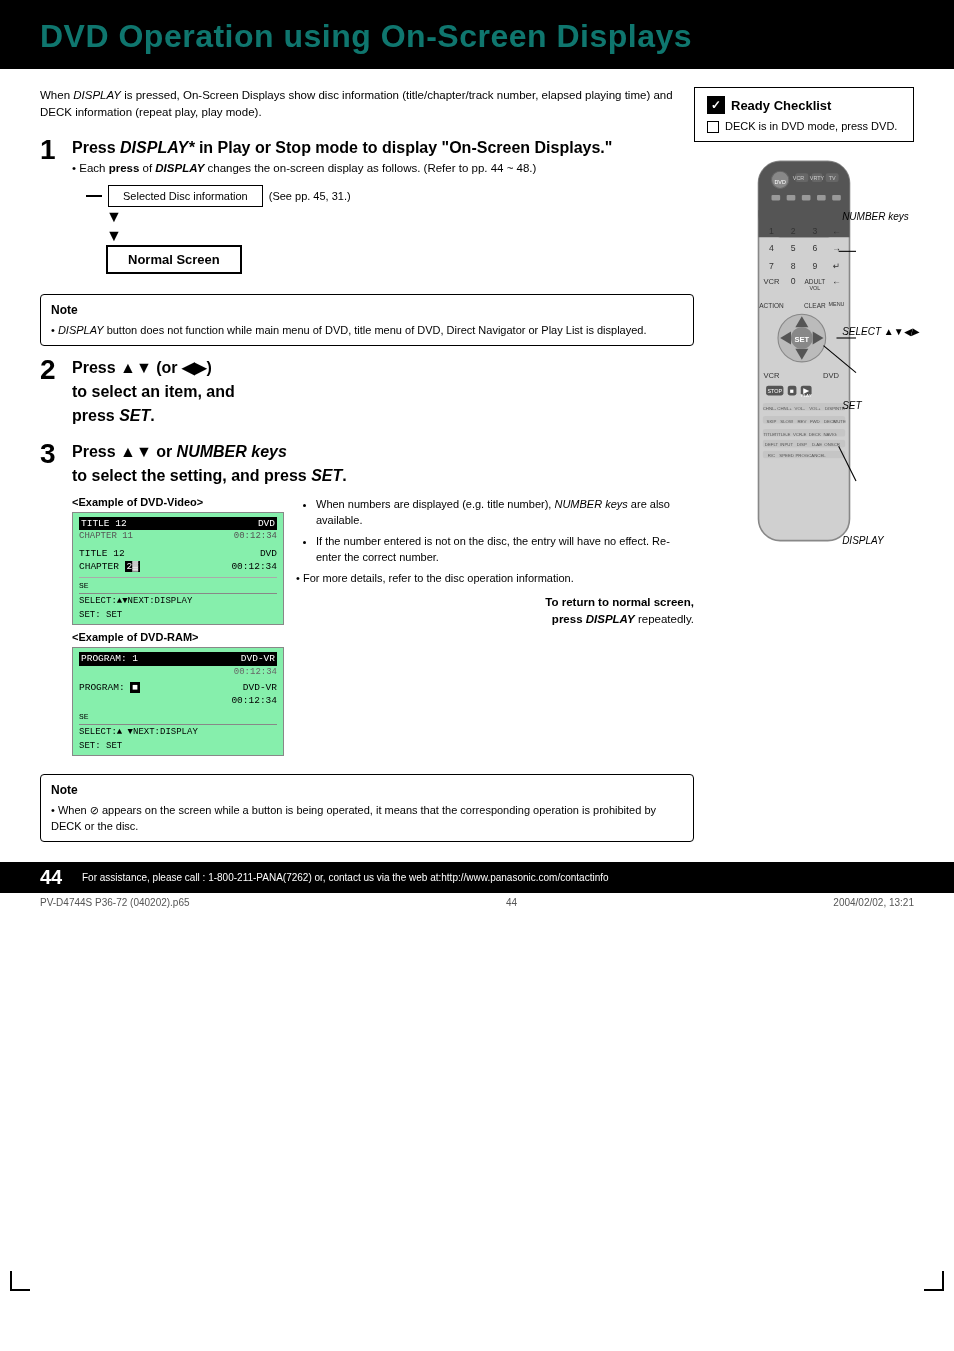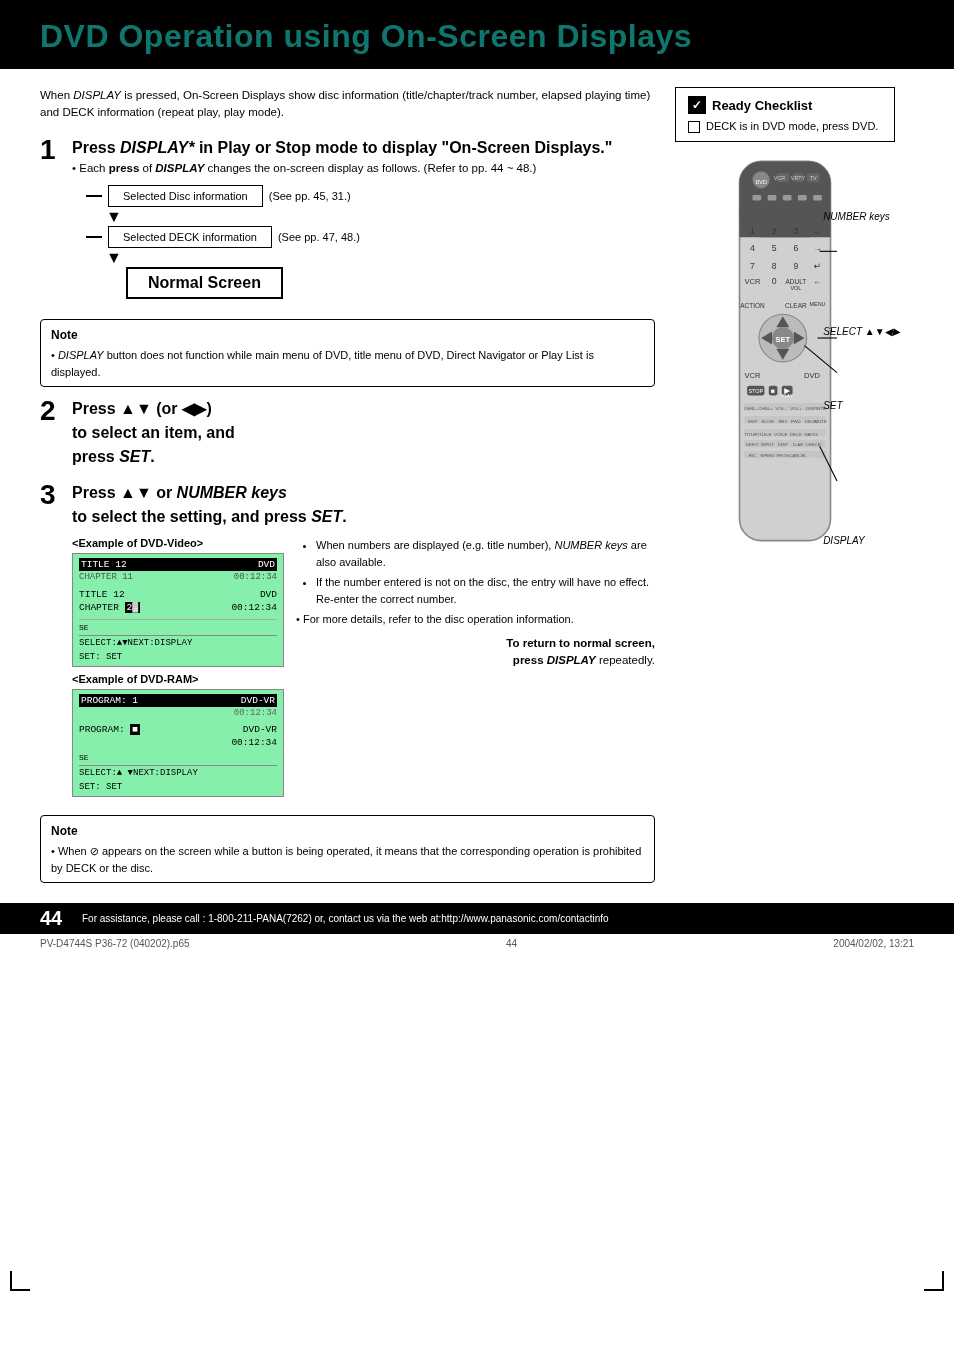--- a/index.html
+++ b/index.html
@@ -35,22 +35,21 @@
       border-color: #000;
       border-style: solid;
     }
     .corner-tl { top: 10px; left: 10px; border-width: 2px 0 0 2px; }
     .corner-tr { top: 10px; right: 10px; border-width: 2px 2px 0 0; }
     .corner-bl { bottom: 60px; left: 10px; border-width: 0 0 2px 2px; }
     .corner-br { bottom: 60px; right: 10px; border-width: 0 2px 2px 0; }
 
     .main-content {
       display: flex;
-      padding: 18px 59px 10px 40px;
-      gap: 20px;
+      padding: 18px 40px 10px 40px;
     }
 
     .left-col {
       flex: 1;
       min-width: 0;
     }
 
     .right-col {
       width: 220px;
       flex-shrink: 0;
@@ -106,24 +105,23 @@
       border: 1.5px solid #000;
       padding: 4px 14px;
       font-size: 11px;
       background: #fff;
       white-space: nowrap;
     }
 
     .flow-box-bold {
       border: 2px solid #000;
       padding: 5px 20px;
-      font-size: 16px;
+      font-size: 13px;
       font-weight: bold;
       background: #fff;
-      margin-left: 20px;
     }
 
     
     .note-box {
       border: 1.5px solid #000;
       border-radius: 4px;
       padding: 6px 10px;
       margin: 10px 0;
       font-size: 11px;
       line-height: 1.5;
@@ -307,25 +305,20 @@
         <div style="margin: 8px 0 8px 14px;">
 
           <div style="display:flex; align-items:center; gap:6px; margin-bottom:0;">
             <div style="width:16px; height:2px; background:#000; margin-left:0;"></div>
             <div class="flow-box">Selected Disc information</div>
             <span style="font-size:11px;">(See pp. 45, 31.)</span>
           </div>
 
           <div style="margin-left:20px; font-size:16px; line-height:1.2;">▼</div>
 
-          <div style="display:flex; align-items:center; gap:6px; margin-bottom:0;">
-            <div style="width:16px; height:2px; background:#000;"></div>
-            <div class="flow-box">Selected DECK information</div>
-            <span style="font-size:11px;">(See pp. 47, 48.)</span>
-          </div>
 
           <div style="margin-left:20px; font-size:16px; line-height:1.2;">▼</div>
 
           <div style="display:flex; align-items:center; gap:6px; margin-left:20px;">
             <div class="flow-box-bold">Normal Screen</div>
           </div>
         </div>
 
       </div>
     </div>

